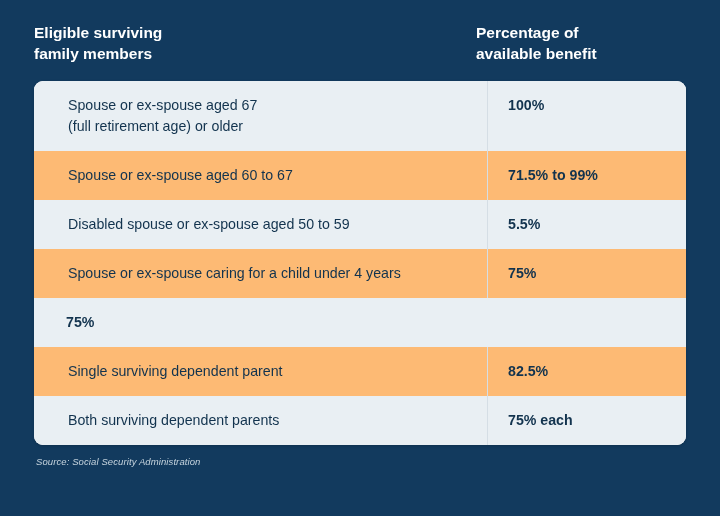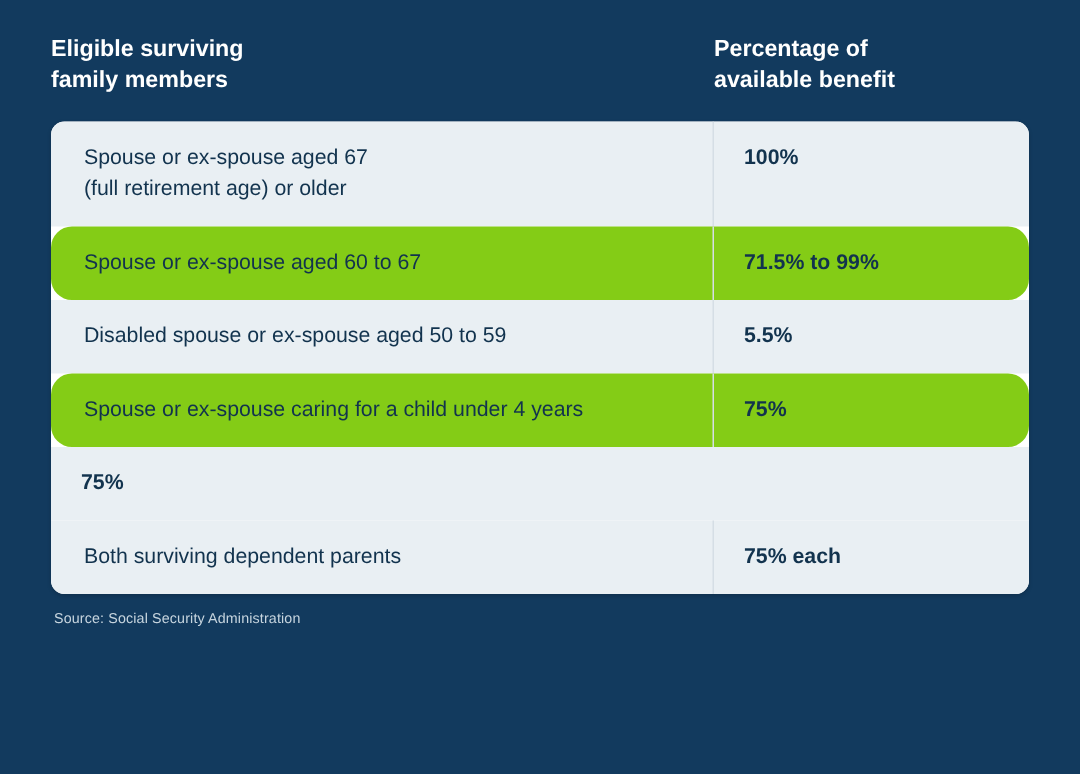--- a/index.html
+++ b/index.html
@@ -45,27 +45,27 @@
     margin: 17px 34px 0 34px;
     background: #ffffff;
     border-radius: 9px;
     overflow: hidden;
     box-shadow: 0 1px 3px rgba(0,0,0,0.18);
   }
   .row {
     display: flex;
     align-items: stretch;
     position: relative;
+    padding-left: 12px;
   }
   .row.shaded {
     background: #e9eff3;
   }
   .row.plain {
-    background: #84cc16;
-    border-radius: 14px;
+    background: #fdba74;
   }
   .cell-left {
     width: 442px;
     box-sizing: border-box;
     padding: 14px 18px 14px 22px;
     color: #12334e;
     font-size: 14.2px;
     line-height: 21px;
     border-right: 1px solid #d5dee5;
   }
@@ -75,20 +75,21 @@
     padding: 14px 14px 14px 20px;
     color: #12334e;
     font-size: 14.2px;
     line-height: 21px;
     font-weight: bold;
   }
   .source {
     margin: 11px 0 0 36px;
     color: #c6d4de;
     font-size: 9.5px;
+    font-style: italic;
     letter-spacing: 0.1px;
   }
 </style>
 </head>
 <body>
 
 <div class="page">
 
   <div class="header">
     <div class="header-col-left">
@@ -129,20 +130,26 @@
       <div class="cell-left">
         <div>Spouse or ex-spouse caring for a child under 4 years</div>
       </div>
       <div class="cell-right">75%</div>
     </div>
 
     <div class="row shaded">
       <div class="cell-right">75%</div>
     </div>
 
+    <div class="row plain">
+      <div class="cell-left">
+        <div>Single surviving dependent parent</div>
+      </div>
+      <div class="cell-right">82.5%</div>
+    </div>
 
     <div class="row shaded">
       <div class="cell-left">
         <div>Both surviving dependent parents</div>
       </div>
       <div class="cell-right">75% each</div>
     </div>
 
   </div>
 

